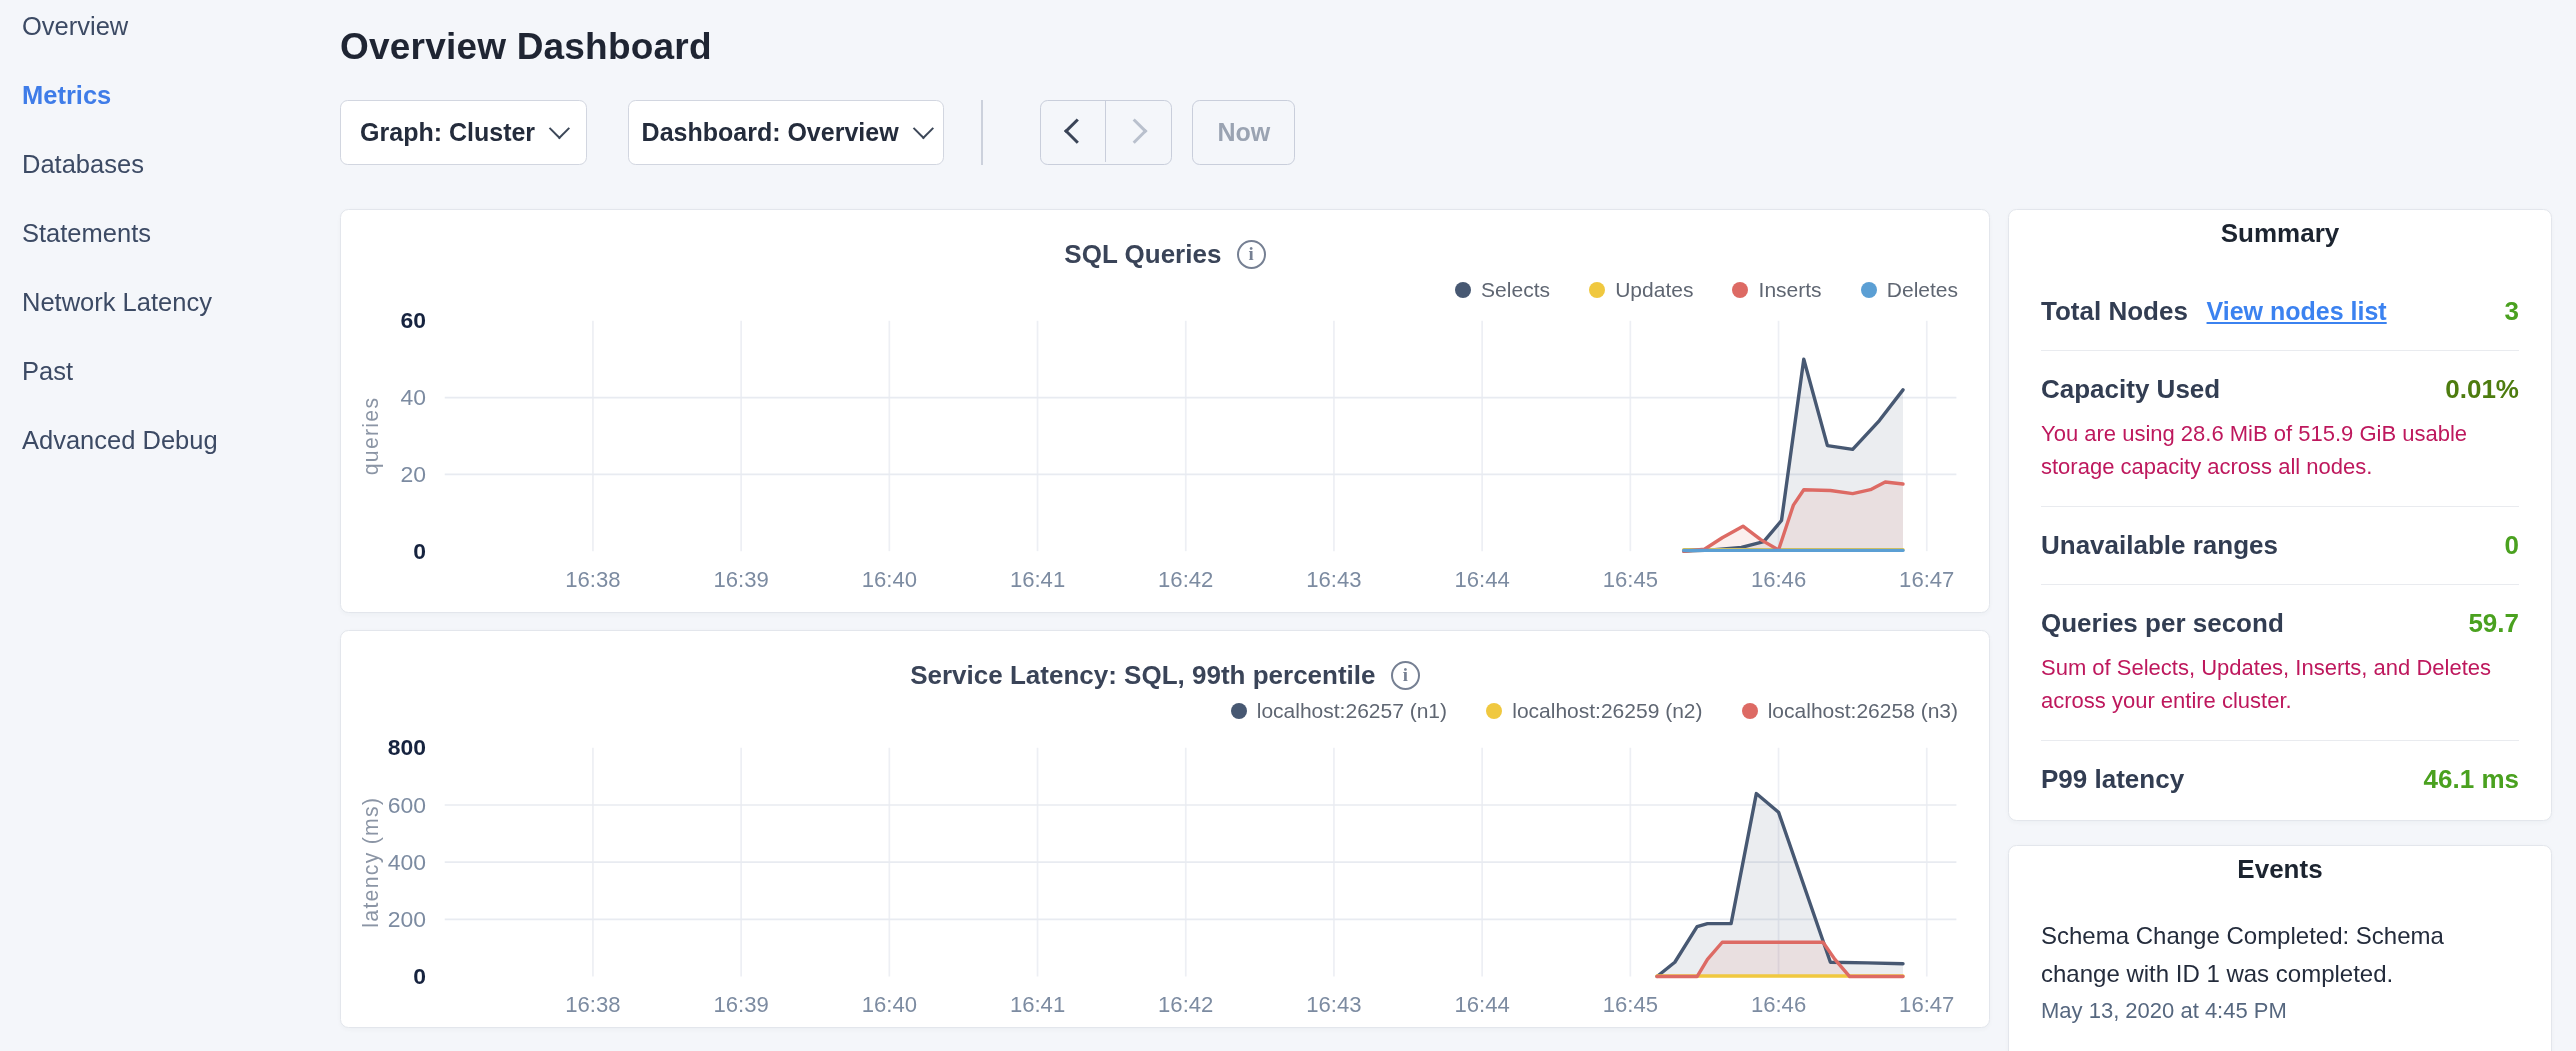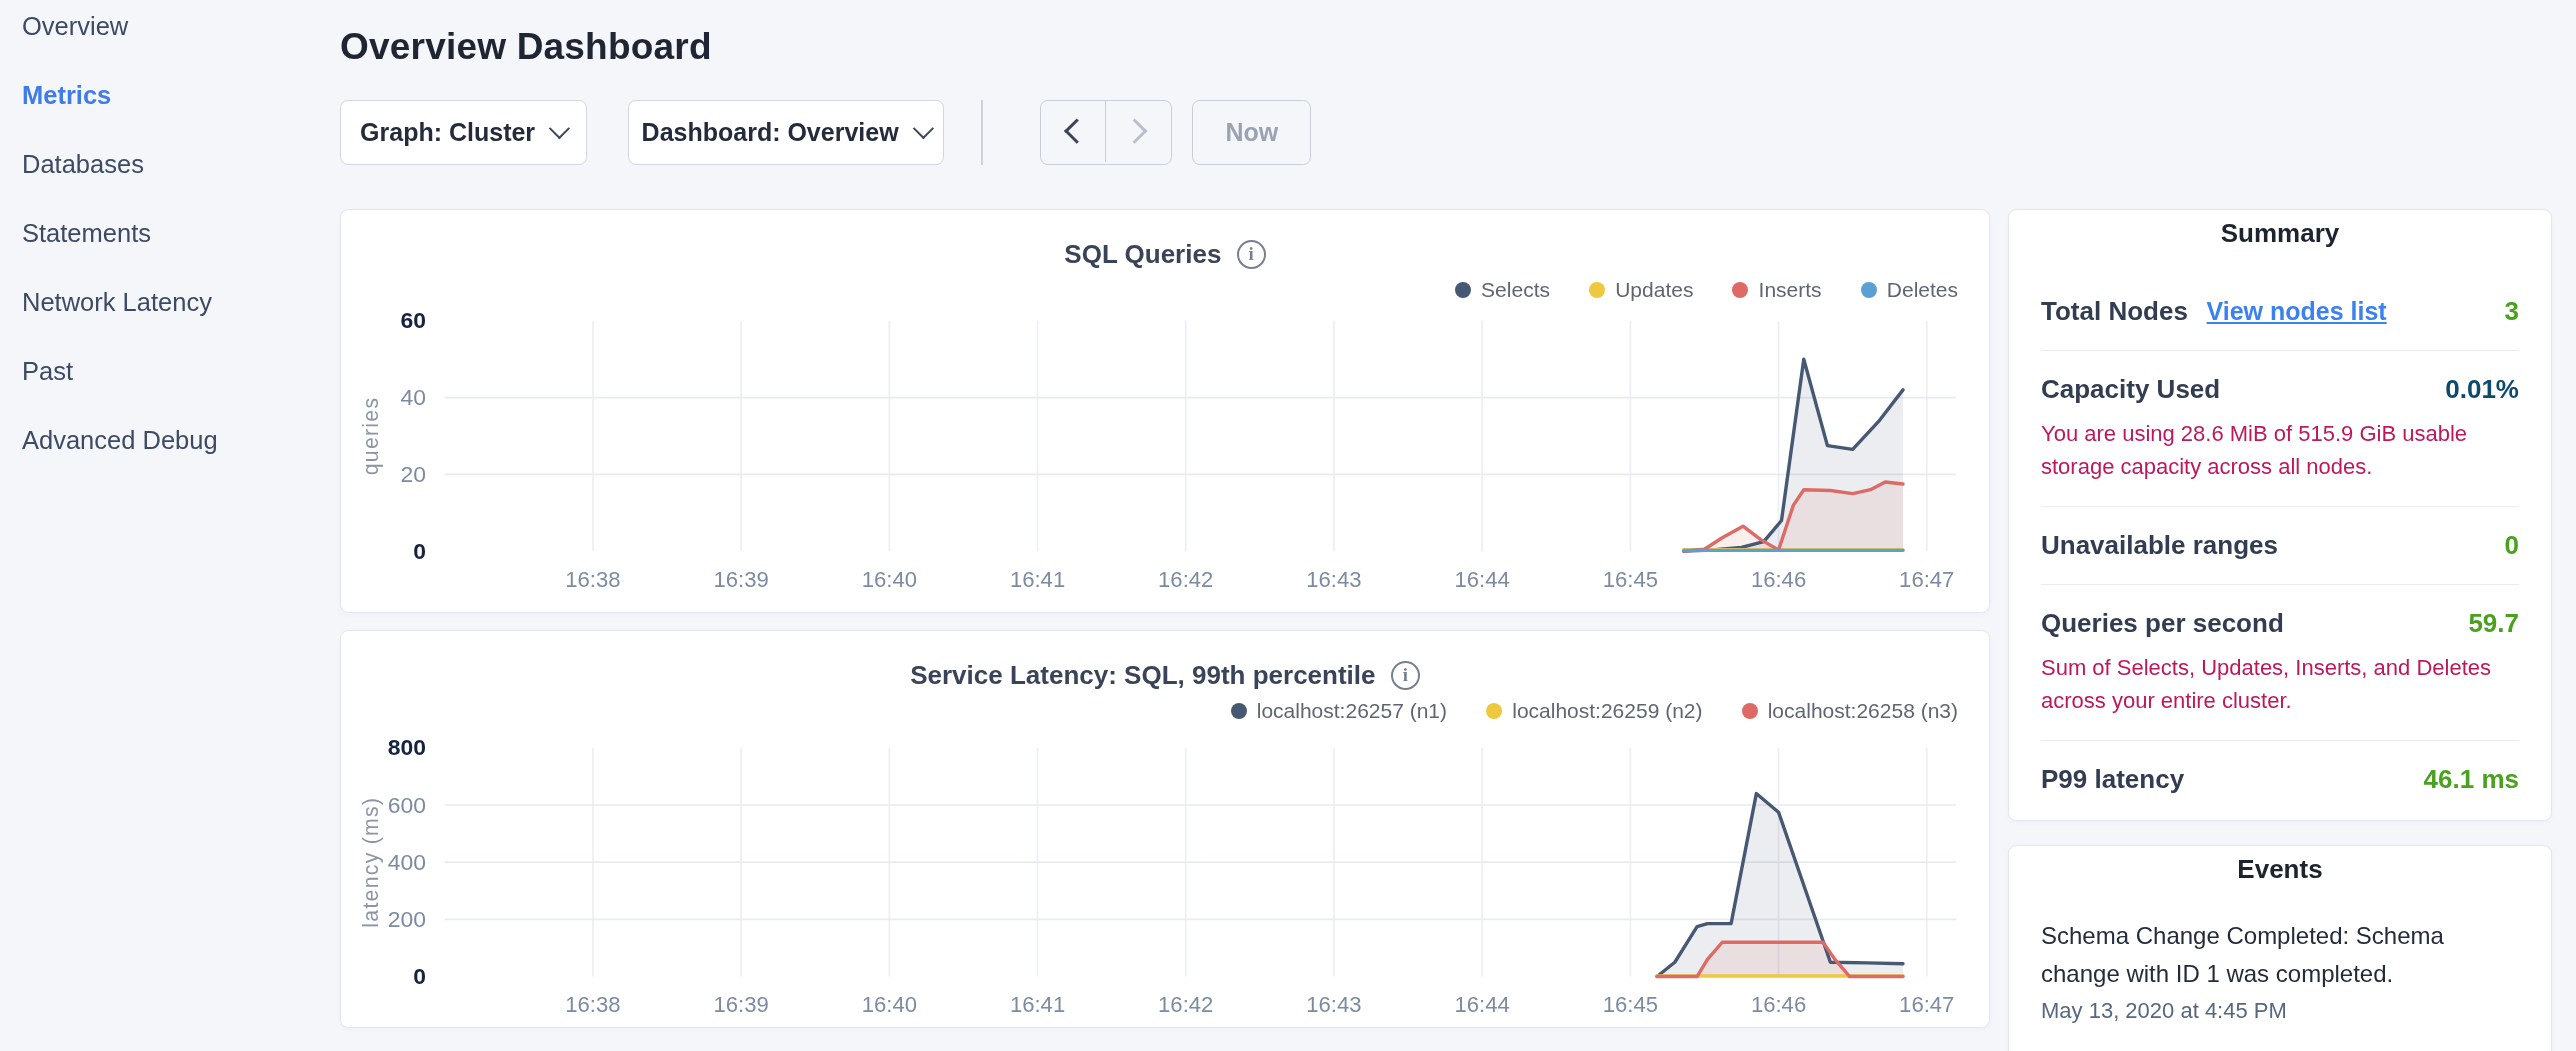--- a/index.html
+++ b/index.html
@@ -33,21 +33,21 @@
   .chev-down{width:12.8px;height:12.8px;border-right:2.6px solid #3c4758;border-bottom:2.6px solid #3c4758;
              transform:rotate(45deg);margin-top:-6.8px;}
   .timepicker .chev-down{margin-left:auto;}
   .pager{display:flex;margin-left:20.4px;height:65px;box-sizing:border-box;
          border:1.7px solid #c9cedb;border-radius:7.7px;background:transparent;overflow:hidden;}
   .pager-btn{width:65px;height:61px;display:flex;align-items:center;justify-content:center;
              background:transparent;border:none;cursor:pointer;padding:0;}
   .pager-btn.first{border-right:1.7px solid #c9cedb;}
   .chev-left{width:14.5px;height:14.5px;border-left:3.4px solid #3a4457;border-bottom:3.4px solid #3a4457;transform:rotate(45deg);margin-left:6.8px;}
   .chev-right{width:14.5px;height:14.5px;border-top:3.4px solid #b9c0cd;border-right:3.4px solid #b9c0cd;transform:rotate(45deg);margin-right:6.8px;}
-  .now-btn{margin-left:20.4px;padding:0 32px;font-size:25px;font-weight:700;color:#9aa3b2;
+  .now-btn{margin-left:20.4px;padding:0 24px;font-size:25px;font-weight:700;color:#9aa3b2;
            background:transparent;border:1.7px solid #c9cedb;border-radius:7.7px;height:65px;cursor:default;}
 
   
   .content{display:flex;align-items:flex-start;gap:18px;margin-top:44px;}
   .card{background:#fff;border:1.7px solid #e3e6ec;border-radius:8.5px;box-sizing:border-box;
         box-shadow:0 1.7px 4.3px rgba(40,50,70,.03);}
   .charts-col{display:flex;flex-direction:column;gap:17px;width:1650px;flex-shrink:0;}
   .chart-card{width:1650px;overflow:hidden;}
   .chart-card.sql{height:404px;}
   .chart-card.latency{height:398px;}
@@ -262,21 +262,21 @@
               <div class="row-head">
                 <span class="row-label">Total Nodes</span>
                 <a class="row-link" style="color: rgb(59, 130, 240); text-decoration: underline;">View nodes list</a>
                 <span class="row-value" style="color: rgb(74, 161, 31);">3</span>
               </div>
             </div>
 
             <div class="summary-row">
               <div class="row-head">
                 <span class="row-label">Capacity Used</span>
-                <span class="row-value" style="color: #0c4a6e;">0.01%</span>
+                <span class="row-value" style="color: #4d7c0f;">0.01%</span>
               </div>
               <div class="row-desc">You are using 28.6 MiB of 515.9 GiB usable storage capacity across all nodes.</div>
             </div>
 
             <div class="summary-row">
               <div class="row-head">
                 <span class="row-label">Unavailable ranges</span>
                 <span class="row-value" style="color: rgb(74, 161, 31);">0</span>
               </div>
             </div>

